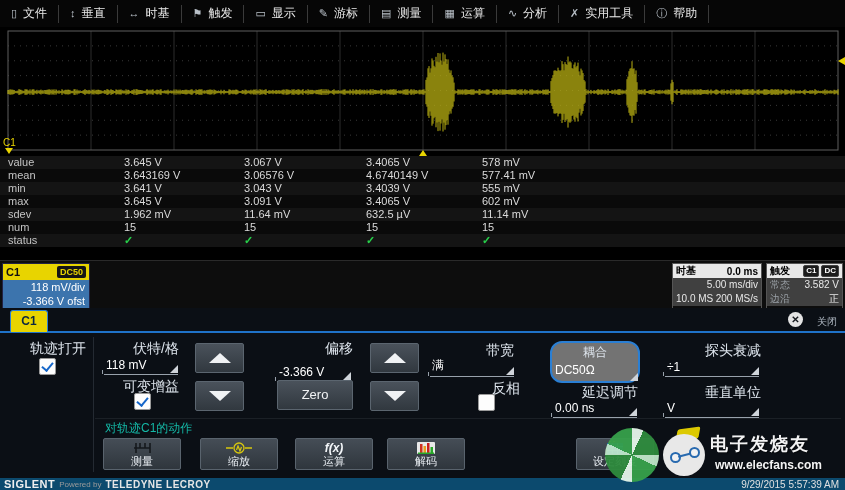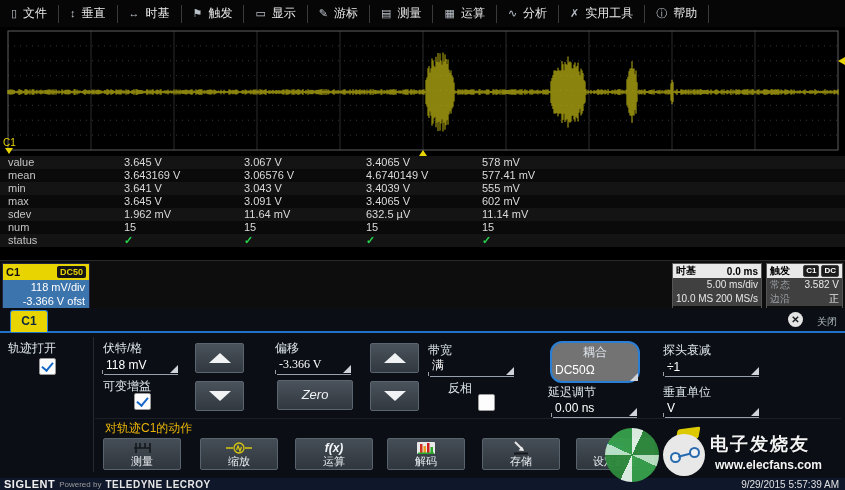--- a/index.html
+++ b/index.html
@@ -57,21 +57,21 @@
   .tabbar{position:absolute;top:0;left:0;right:0;height:23px;border-bottom:2px solid #1f72c8;}
   .tab{position:absolute;left:10px;top:2px;width:36px;height:21px;background:#e8d400;
        border:1px solid #2a7fd4;border-bottom:none;border-radius:3px 3px 0 0;color:#0a2740;
        font-weight:bold;font-size:12px;text-align:center;line-height:21px;}
   .closex{position:absolute;right:42px;top:4px;width:15px;height:15px;border-radius:50%;
           background:#e4e4e4;color:#15191e;font-size:10px;font-weight:bold;text-align:center;
           line-height:15px;cursor:pointer;}
   .closelbl{position:absolute;right:8px;top:7px;color:#aeb7c1;font-size:10px;}
   .vdiv{position:absolute;left:93px;top:29px;bottom:6px;width:1px;background:#242a32;}
   .hdiv{position:absolute;left:95px;right:4px;top:110px;height:1px;background:#1b2026;}
-  .flabel{position:absolute;color:#dde4ec;font-size:12px;text-align:left;white-space:nowrap;}
+  .flabel{position:absolute;color:#dde4ec;font-size:14px;text-align:right;white-space:nowrap;}
   .field{position:absolute;height:19px;border-bottom:1px solid #98a1ab;}
   .field::before{content:"";position:absolute;left:-2px;bottom:0;width:1px;height:4px;background:#98a1ab;}
   .fv{position:absolute;left:2px;bottom:2px;color:#fff;font-size:12px;white-space:nowrap;}
   .dd-tri{position:absolute;right:0;bottom:1px;width:0;height:0;border-left:8px solid transparent;
           border-bottom:8px solid #cfd4da;}
   .updown{position:absolute;width:47px;height:28px;background:linear-gradient(#4a525b,#31383f);
           border:1px solid #5b656f;border-radius:2px;display:flex;align-items:center;justify-content:center;cursor:pointer;}
   .tri-up{width:0;height:0;border-left:11px solid transparent;border-right:11px solid transparent;
           border-bottom:10px solid #f0f2f4;}
   .tri-dn{width:0;height:0;border-left:11px solid transparent;border-right:11px solid transparent;
@@ -79,28 +79,28 @@
   .gbtn{position:absolute;background:linear-gradient(#4a525b,#31383f);border:1px solid #5b656f;
         border-radius:2px;color:#f0f2f4;font-size:13px;text-align:center;cursor:pointer;}
   .cb{position:absolute;width:15px;height:15px;background:#fdfdfd;border:1px solid #9a9a9a;border-radius:2px;cursor:pointer;}
   .cb.checked::after{content:"";position:absolute;left:4px;top:1px;width:5px;height:9px;
         border-right:2.5px solid #1566c9;border-bottom:2.5px solid #1566c9;transform:rotate(40deg);}
   .selectbox{position:absolute;left:550px;top:33px;width:86px;height:38px;background:#737373;
         border:2px solid #2a7fd4;border-radius:12px;cursor:pointer;}
   .selectbox .sl{display:block;text-align:center;color:#dde4ec;font-size:12px;margin-top:1px;}
   .selectbox .sv{display:block;color:#fff;font-size:12px;margin:2px 0 0 3px;}
   .selectbox .dd-tri{right:0;bottom:0;}
-  .actlabel{position:absolute;left:105px;top:112px;color:#eab308;font-size:12px;}
+  .actlabel{position:absolute;left:105px;top:112px;color:#14b8a6;font-size:12px;}
   .abtn{position:absolute;top:130px;width:76px;height:30px;background:linear-gradient(#454d56,#2f363d);
         border:1px solid #59636d;border-radius:2px;text-align:center;cursor:pointer;}
   .aicon{position:absolute;top:1px;left:0;right:0;height:15px;display:flex;align-items:center;justify-content:center;text-align:right;}
   .aicon-text{color:#f2f5f8;font-weight:bold;font-size:12px;font-style:italic;}
   .albl{position:absolute;bottom:0;left:0;right:0;color:#e9eef3;font-size:11px;}
   
-  .footer{position:absolute;left:0;right:0;bottom:0;height:12px;background:#0f172a;display:flex;
+  .footer{position:absolute;left:0;right:0;bottom:0;height:12px;background:#0c4a6e;display:flex;
           align-items:center;font-size:10px;color:#ddd;}
   .f-brand{font-weight:bold;font-size:11px;color:#efefef;margin-left:4px;letter-spacing:.5px;}
   .f-pow{font-size:8px;color:#9a9a9a;margin:0 4px;}
   .f-vendor{font-weight:bold;font-size:10px;color:#e6e6e6;letter-spacing:.5px;}
   .f-time{margin-left:auto;margin-right:6px;color:#e0e0e0;font-size:10px;}
   
   .watermark{position:absolute;right:0;bottom:0;width:248px;height:68px;pointer-events:none;opacity:.95;}
   .wm-pin{position:absolute;left:8px;top:6px;width:54px;height:54px;border-radius:50%;
      background:conic-gradient(from 25deg,#2e8b3d 0 65deg,#bfe6c8 65deg 90deg,#37a14b 90deg 155deg,
      #e6f6ea 155deg 180deg,#2e8b3d 180deg 245deg,#bfe6c8 245deg 270deg,#37a14b 270deg 335deg,#e6f6ea 335deg);}
@@ -313,25 +313,25 @@
         <span class="tri-up"></span>
       </div>
     <div class="updown" style="left:195px;top:73px;">
         <span class="tri-dn"></span>
       </div>
 
     <div class="flabel" style="left:103px;top:70px;width:76px;">可变增益</div>
     <span class="cb checked" style="left:134px;top:85px;"></span>
 
     <div class="flabel" style="left:275px;top:32px;width:78px;">偏移</div>
-    <div class="field" style="left:277px;top:47px;width:74px;font-family:Liberation Serif, serif;">
+    <div class="field" style="left:277px;top:54px;width:74px;">
       <span class="fv">-3.366 V</span>
       <span class="dd-tri"></span>
     </div>
-    <div class="gbtn" style="left:277px;top:72px;width:74px;height:28px;line-height:28px;font-style:italic;">Zero</div>
+    <div class="gbtn" style="left:277px;top:72px;width:74px;height:28px;line-height:28px;">Zero</div>
     <div class="updown" style="left:370px;top:35px;">
         <span class="tri-up"></span>
       </div>
     <div class="updown" style="left:370px;top:73px;">
         <span class="tri-dn"></span>
       </div>
 
     <div class="flabel" style="left:428px;top:34px;width:86px;">带宽</div>
     <div class="field" style="left:430px;top:49px;width:84px;">
       <span class="fv">满</span>
@@ -394,30 +394,20 @@
             <rect x="1" y="1" width="18" height="12" rx="1" fill="#e9e9e9"></rect>
             <rect x="4" y="3" width="2.5" height="9" fill="#d03020"></rect>
             <rect x="7.5" y="5" width="2.5" height="7" fill="#e8a020"></rect>
             <rect x="11" y="2" width="2.5" height="10" fill="#cc2020"></rect>
             <rect x="14.5" y="6" width="2.5" height="6" fill="#28a828"></rect>
             <rect x="2" y="11.5" width="16" height="1.5" fill="#28a828"></rect>
           </svg>
       </span>
       <span class="albl">解码</span>
     </div>
-    <div class="abtn" style="left:482px;">
-      <span class="aicon">
-        <svg width="20" height="14" viewBox="0 0 20 14">
-            <path d="M4 1l8 8" stroke="#e9e9e9" stroke-width="2"></path>
-            <polygon points="13,10 7.5,9.5 11,5.5" fill="#e9e9e9"></polygon>
-            <rect x="3" y="11.5" width="14" height="2" fill="#15191d"></rect>
-          </svg>
-      </span>
-      <span class="albl">存储</span>
-    </div>
     <div class="abtn" style="left:576px;">
       <span class="aicon">
         <svg width="20" height="14" viewBox="0 0 20 14">
             <rect x="2" y="2" width="16" height="11" fill="#1258c8"></rect>
             <path d="M7.3 2v11M12.6 2v11M2 5.7h16M2 9.4h16" stroke="#6db3ff" stroke-width="1"></path>
             <path d="M4 1l2-1M8 1l2-1" stroke="#e8d400" stroke-width="1"></path>
           </svg>
       </span>
       <span class="albl">设定刻度</span>
     </div>

